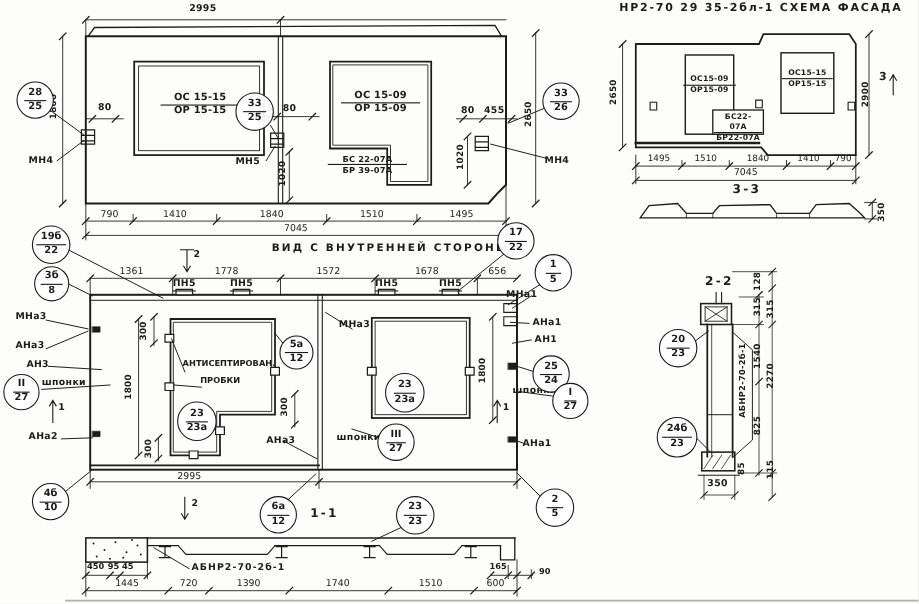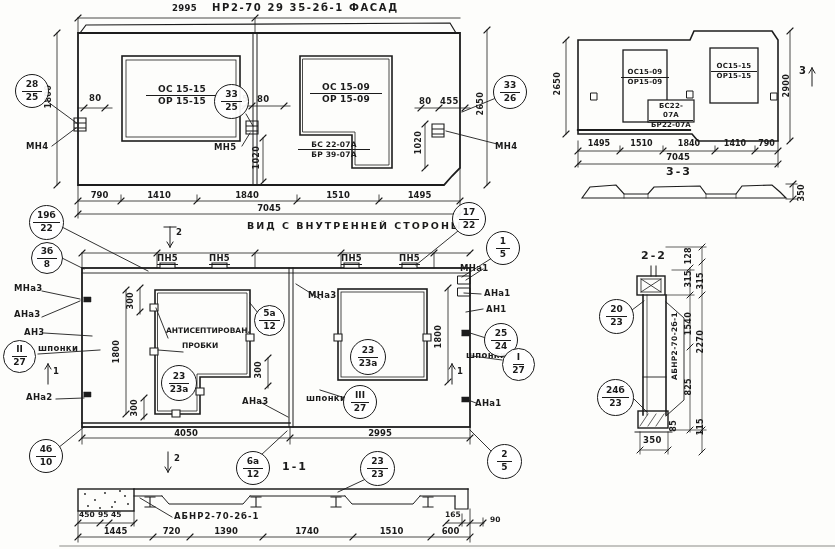--- a/index.html
+++ b/index.html
@@ -12,21 +12,21 @@
 .sec{font-size:11px;letter-spacing:2px}
 .sm{font-size:7.5px;letter-spacing:0}
 .pn{border-bottom:1.2px solid #1b1b1b;padding-bottom:1px}
 .vt{position:absolute;writing-mode:vertical-rl;transform:rotate(180deg);font-size:8px;font-weight:700;white-space:nowrap;letter-spacing:.3px;z-index:2}
 .bal{position:absolute;border:1.5px solid #1b1b1b;border-radius:50%;background:rgba(255,255,255,.93);display:flex;flex-direction:column;align-items:center;justify-content:center;font-size:9px;font-weight:700;line-height:1.3;z-index:3}
 .bal>.tt{border-bottom:1.3px solid #1b1b1b;padding:0 4px}
 .frac{position:absolute;text-align:center;font-size:9px;font-weight:700;z-index:2;letter-spacing:.2px;line-height:1.25}
 .frac>.l1{border-bottom:1.3px solid #1b1b1b;padding:0 3px}
 .frac.sm{font-size:7.5px}
 .frac.xs{font-size:7px}
-.drow{position:absolute;display:flex;font-size:8.5px;font-weight:700;z-index:2}
+.drow{position:absolute;display:flex;font-size:8.5px;font-weight:400;z-index:2}
 .drow>span{text-align:center;flex:0 0 auto}
 </style>
 </head>
 <body>
 
 <div class="sheet">
 
 <svg class="geo" width="835" height="549" viewBox="0 0 835 549" fill="none" stroke="#1c1c1c" stroke-linecap="square">
 
   <g>
@@ -118,21 +118,20 @@
     <path d="M635,432 H672" stroke-width="1"></path>
     <path d="M666,302 L684,318 V400 L666,416" stroke-width=".9"></path>
     <path d="M690,268 V432 M702,247 V452 M666,247 H706 M640,450 H668 M640,432 V454 M668,432 V454 M672,270 H694 M672,430 H706 M666,295 H694" stroke-width=".7"></path>
     <path d="M687,271 l6,-6 M687,298 l6,-6 M687,350 l6,-6 M687,433 l6,-6 M699,250 l6,-6 M699,265 l6,-6 M699,298 l6,-6 M699,433 l6,-6 M699,455 l6,-6 M637,453 l6,-6 M665,453 l6,-6" stroke-width="1"></path>
     <path d="M632,310 L644,301 M632,397 L647,412" stroke-width=".9"></path>
   </g>
   <path d="M60,546 H835" stroke="#b0b0ae" stroke-width="1.5"></path>
 </svg>
 
 <span class="t" style="left:172px;top:4px">2995</span>
-<span class="t big" style="left:212px;top:2px">НР2-70 29 35-2б-1 ФАСАД</span>
 <div class="frac" style="left:146px;top:84px;width:72px">
       <div class="l1">ОС 15-15</div>
       <div>ОР 15-15</div>
     </div>
 <div class="frac" style="left:310px;top:82px;width:72px">
       <div class="l1">ОС 15-09</div>
       <div>ОР 15-09</div>
     </div>
 <div class="frac sm" style="left:298px;top:140px;width:72px">
       <div class="l1">БС 22-07А</div>
@@ -166,20 +165,21 @@
   <span style="width:43px">790</span>
   <span style="width:76px">1410</span>
   <span style="width:100px">1840</span>
   <span style="width:82px">1510</span>
   <span style="width:81px">1495</span>
 </div>
 <div class="drow" style="left:78px;top:203px;width:382px">
       <span style="width:382px">7045</span>
     </div>
 
+<span class="t big" style="left:563px;top:2px">НР2-70 29 35-2бл-1 СХЕМА ФАСАДА</span>
 <div class="frac xs" style="left:621px;top:68px;width:48px">
       <div class="l1">ОС15-09</div>
       <div>ОР15-09</div>
     </div>
 <div class="frac xs" style="left:649px;top:102px;width:44px">
       <div class="l1">БС22-07А</div>
       <div>БР22-07А</div>
     </div>
 <div class="frac xs" style="left:711px;top:62px;width:46px">
       <div class="l1">ОС15-15</div>
@@ -199,20 +199,27 @@
       <span style="width:200px">7045</span>
     </div>
 <span class="t sec" style="left:666px;top:166px">3-3</span>
 <span class="vt" style="left:797px;top:184px">350</span>
 
 <span class="t mid" style="left:247px;top:221px">ВИД С ВНУТРЕННЕЙ СТОРОНЫ.</span>
 <span class="t" style="left:176px;top:228px">2</span>
 <span class="t" style="left:174px;top:454px">2</span>
 <span class="t" style="left:53px;top:367px">1</span>
 <span class="t" style="left:457px;top:367px">1</span>
+<div class="drow" style="left:82px;top:242px">
+  <span style="width:75px">1361</span>
+  <span style="width:98px">1778</span>
+  <span style="width:87px">1572</span>
+  <span style="width:92px">1678</span>
+  <span style="width:36px">656</span>
+</div>
 <span class="t pn" style="left:157px;top:254px">ПН5</span>
 <span class="t pn" style="left:209px;top:254px">ПН5</span>
 <span class="t pn" style="left:341px;top:254px">ПН5</span>
 <span class="t pn" style="left:399px;top:254px">ПН5</span>
 <div class="bal" style="left:29px;top:205px;width:35px;height:35px">
       <span class="tt">19б</span>
       <span>22</span>
     </div>
 <div class="bal" style="left:31px;top:242px;width:32px;height:32px">
       <span class="tt">3б</span>
@@ -284,21 +291,20 @@
 <span class="t" style="left:466px;top:351px">шпонки</span>
 <span class="t" style="left:475px;top:399px">АНа1</span>
 <span class="t sm" style="left:166px;top:327px">АНТИСЕПТИРОВАН.</span>
 <span class="t sm" style="left:182px;top:342px">ПРОБКИ</span>
 <span class="vt" style="left:126px;top:292px">300</span>
 <span class="vt" style="left:112px;top:340px">1800</span>
 <span class="vt" style="left:130px;top:399px">300</span>
 <span class="vt" style="left:254px;top:361px">300</span>
 <span class="vt" style="left:434px;top:325px">1800</span>
 <div class="drow" style="left:82px;top:428px">
-  <span style="width:208px">4050</span>
   <span style="width:180px">2995</span>
 </div>
 <span class="t sec" style="left:282px;top:461px">1-1</span>
 
 <span class="t" style="left:174px;top:512px;letter-spacing:1px">АБНР2-70-2б-1</span>
 <span class="t sm" style="left:79px;top:511px">450</span>
 <span class="t sm" style="left:98px;top:511px">95</span>
 <span class="t sm" style="left:111px;top:511px">45</span>
 <span class="t sm" style="left:445px;top:511px">165</span>
 <span class="t sm" style="left:490px;top:516px">90</span>

